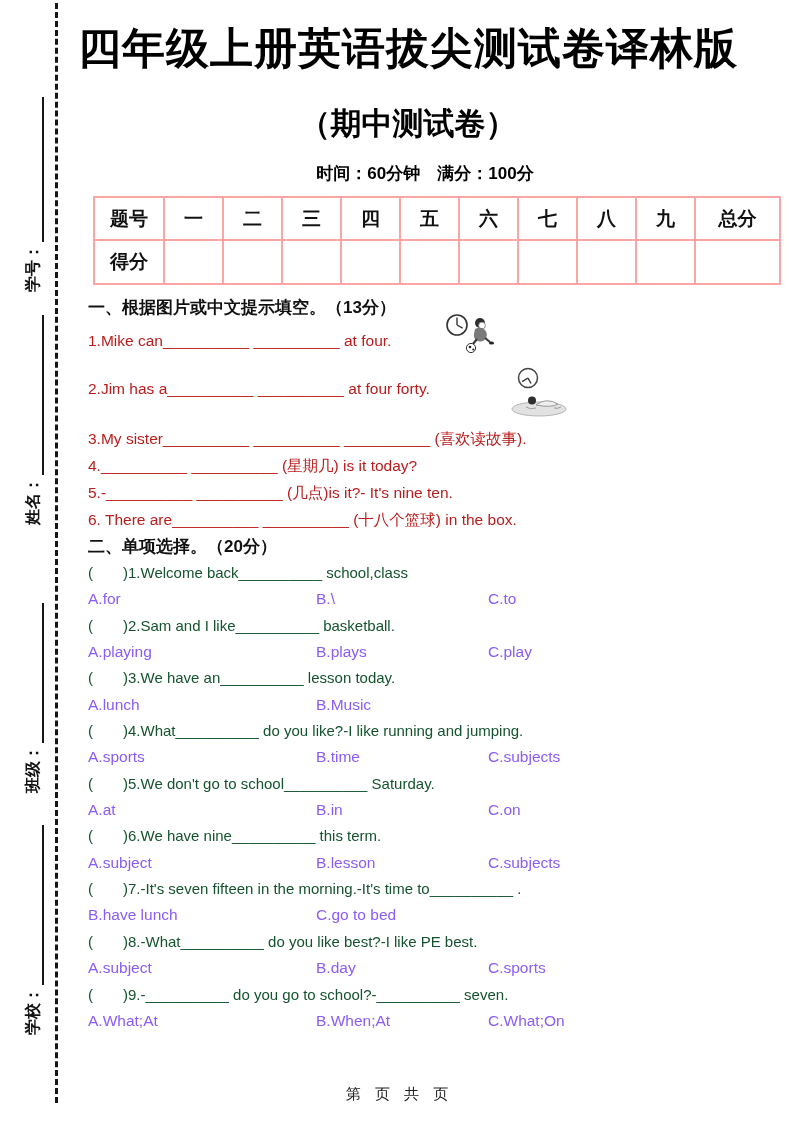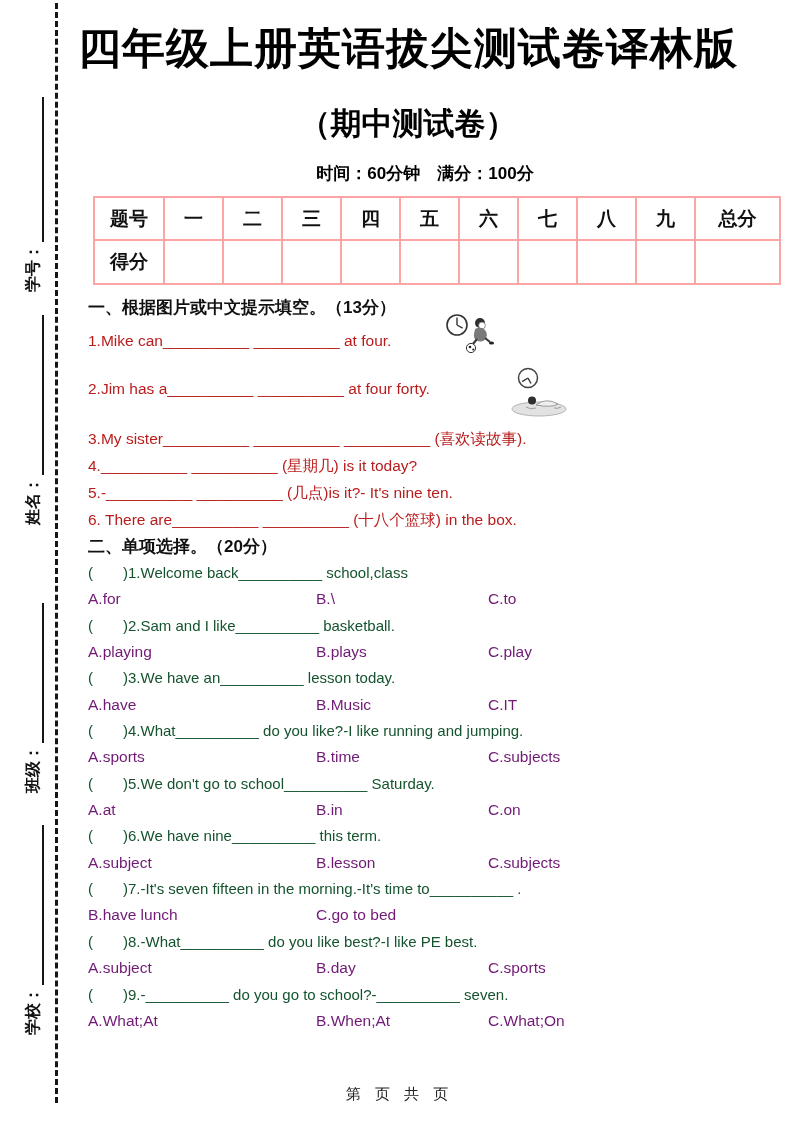--- a/index.html
+++ b/index.html
@@ -50,21 +50,21 @@
   .score-table tr:last-child td{height:42px;}
   .col-label{width:68px;}
   .col-num{width:57px;}
   .col-total{width:83px;}
   
   .s-heading{position:absolute;left:88px;font-size:17px;font-weight:700;color:#111;white-space:nowrap;}
   .s1-item{position:absolute;left:88px;font-size:15.5px;color:#b91c1c;white-space:nowrap;line-height:20px;}
   .sec2{position:absolute;left:88px;top:560px;width:640px;}
   .mc-q{height:26.35px;font-size:15px;color:#14532d;white-space:nowrap;line-height:26.35px;}
   .mc-opts{height:26.35px;display:grid;grid-template-columns:228px 172px 1fr;
-    font-size:15.5px;color:#701a75;line-height:26.35px;white-space:nowrap;}
+    font-size:15.5px;color:#8b5cf6;line-height:26.35px;white-space:nowrap;}
   
   .q-img{position:absolute;}
   .img1{left:444px;top:312px;}
   .img2{left:506px;top:367px;}
   
   .footer{
     position:absolute;left:58px;width:680px;top:1085px;
     text-align:center;font-size:15px;color:#222;word-spacing:6px;letter-spacing:2px;
   }
 </style>
@@ -175,23 +175,22 @@
       <span>C.to</span>
     </div>
     <div class="mc-q">(　　)2.Sam and I like__________ basketball.</div>
     <div class="mc-opts">
       <span>A.playing</span>
       <span>B.plays</span>
       <span>C.play</span>
     </div>
     <div class="mc-q">(　　)3.We have an__________ lesson today.</div>
     <div class="mc-opts">
-      <span>A.have</span>
+      <span>A.lunch</span>
       <span>B.Music</span>
-      <span>C.IT</span>
     </div>
     <div class="mc-q">(　　)4.What__________ do you like?-I like running and jumping.</div>
     <div class="mc-opts">
       <span>A.sports</span>
       <span>B.time</span>
       <span>C.subjects</span>
     </div>
     <div class="mc-q">(　　)5.We don't go to school__________ Saturday.</div>
     <div class="mc-opts">
       <span>A.at</span>

